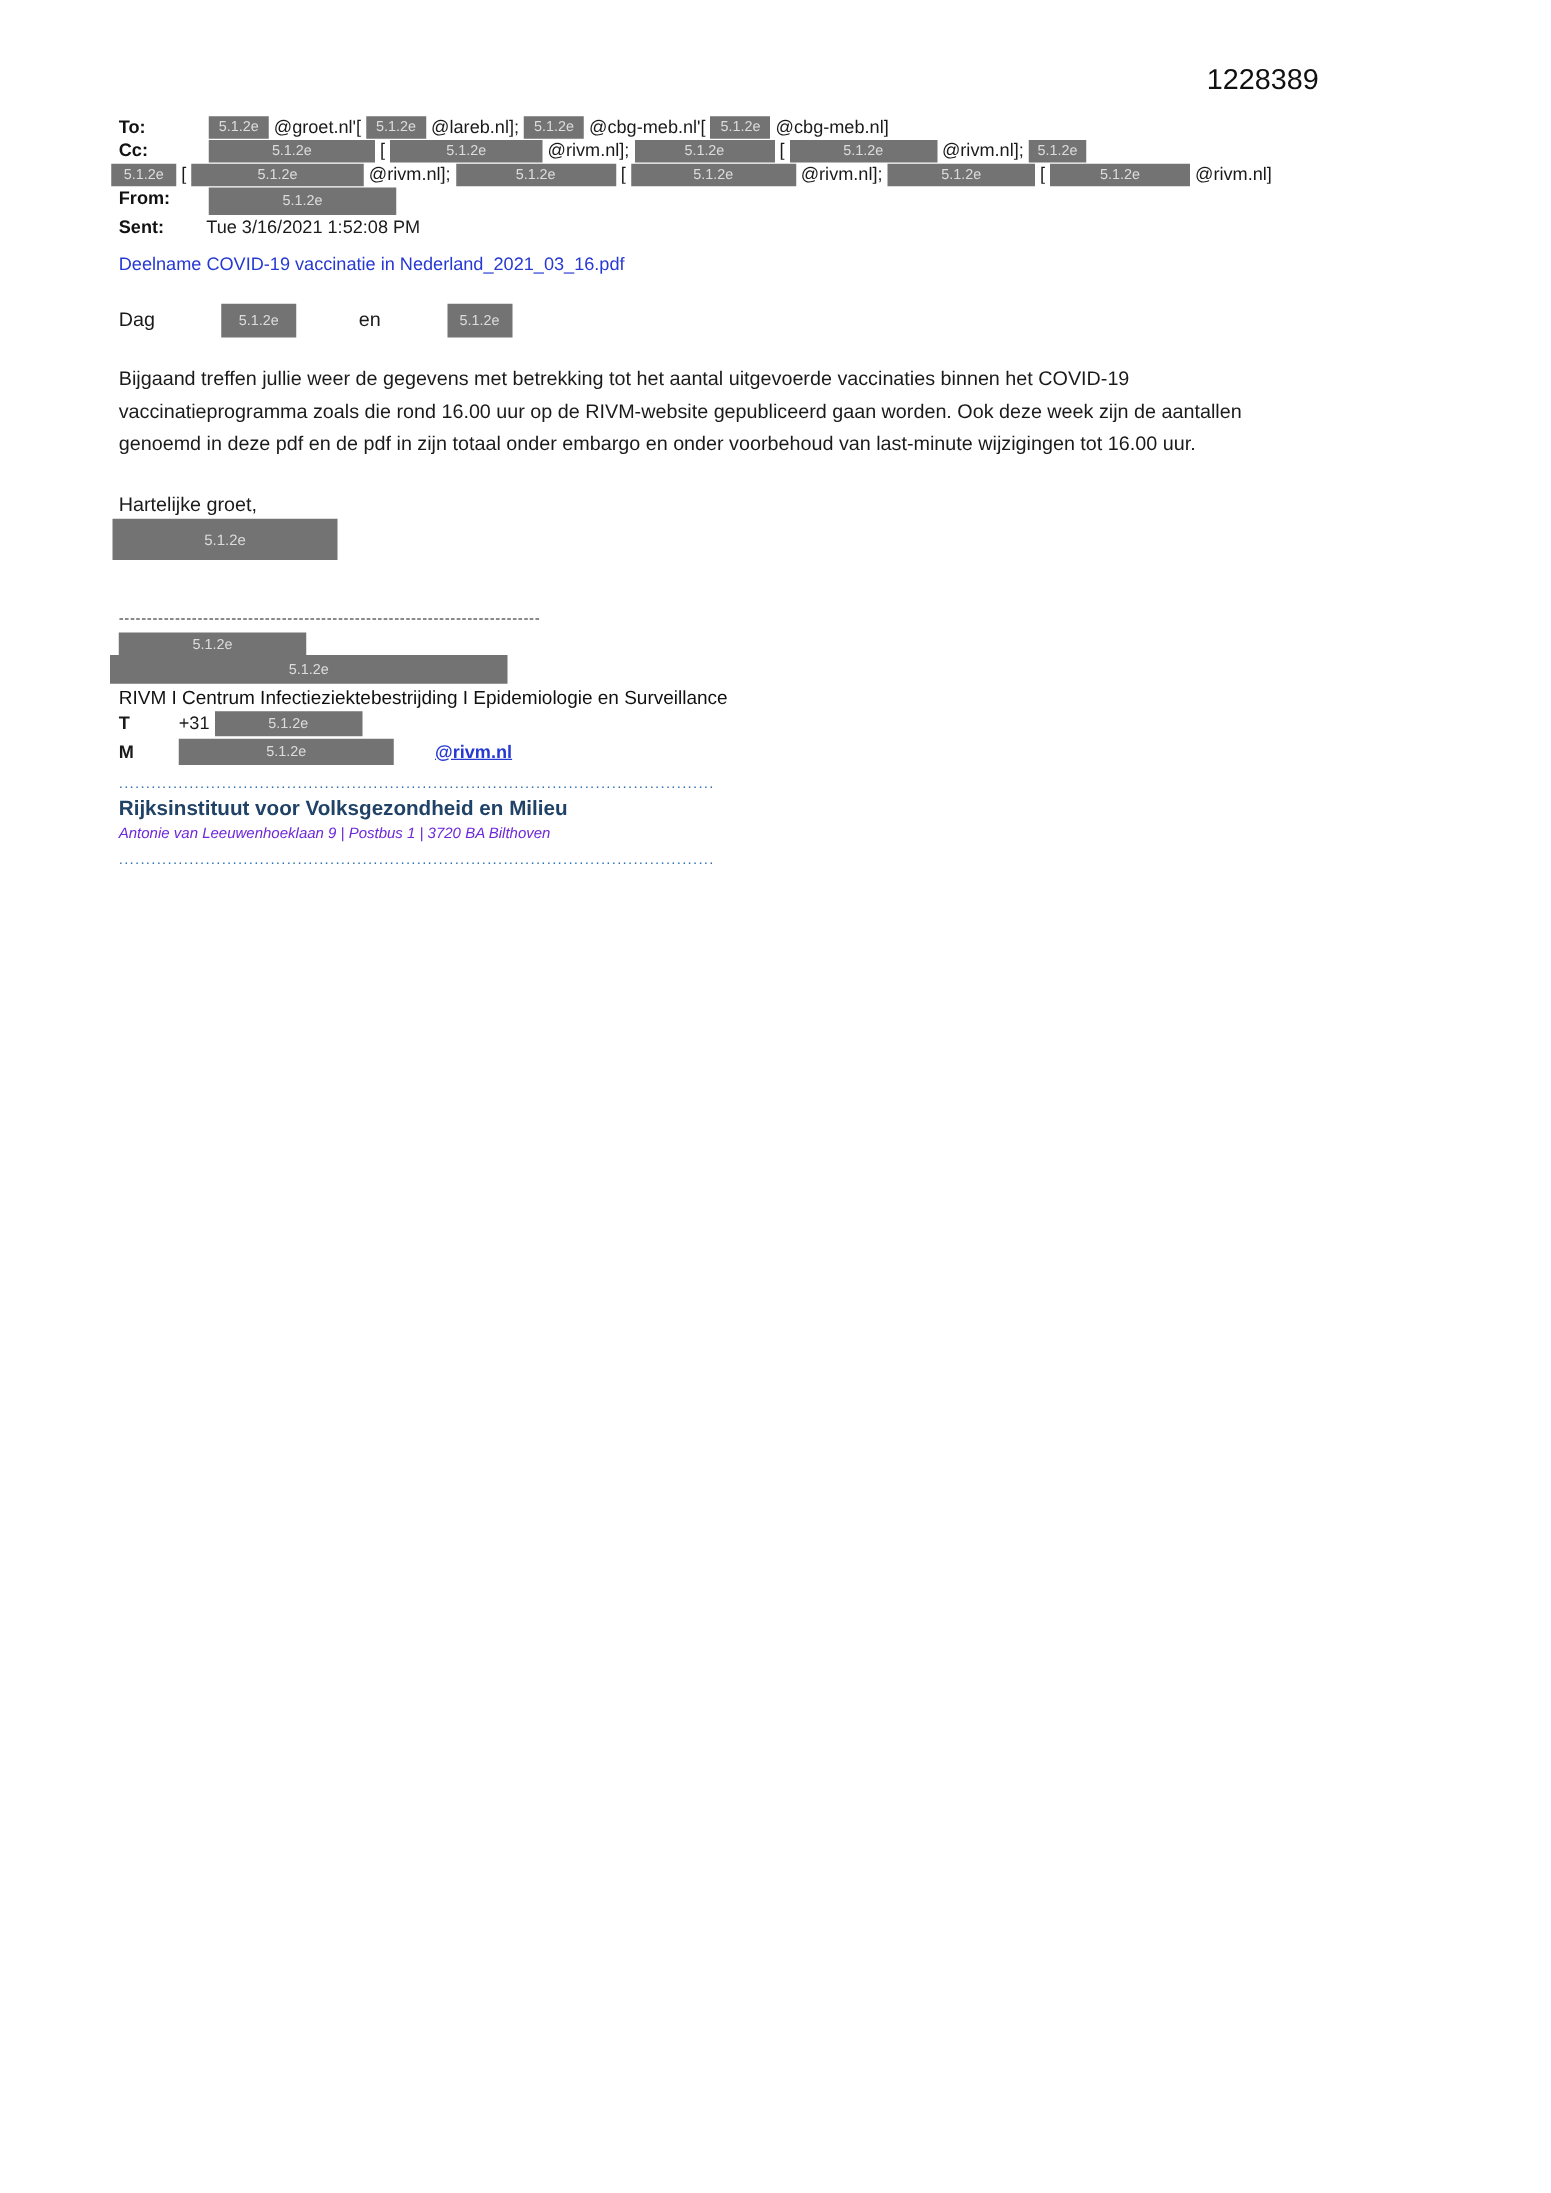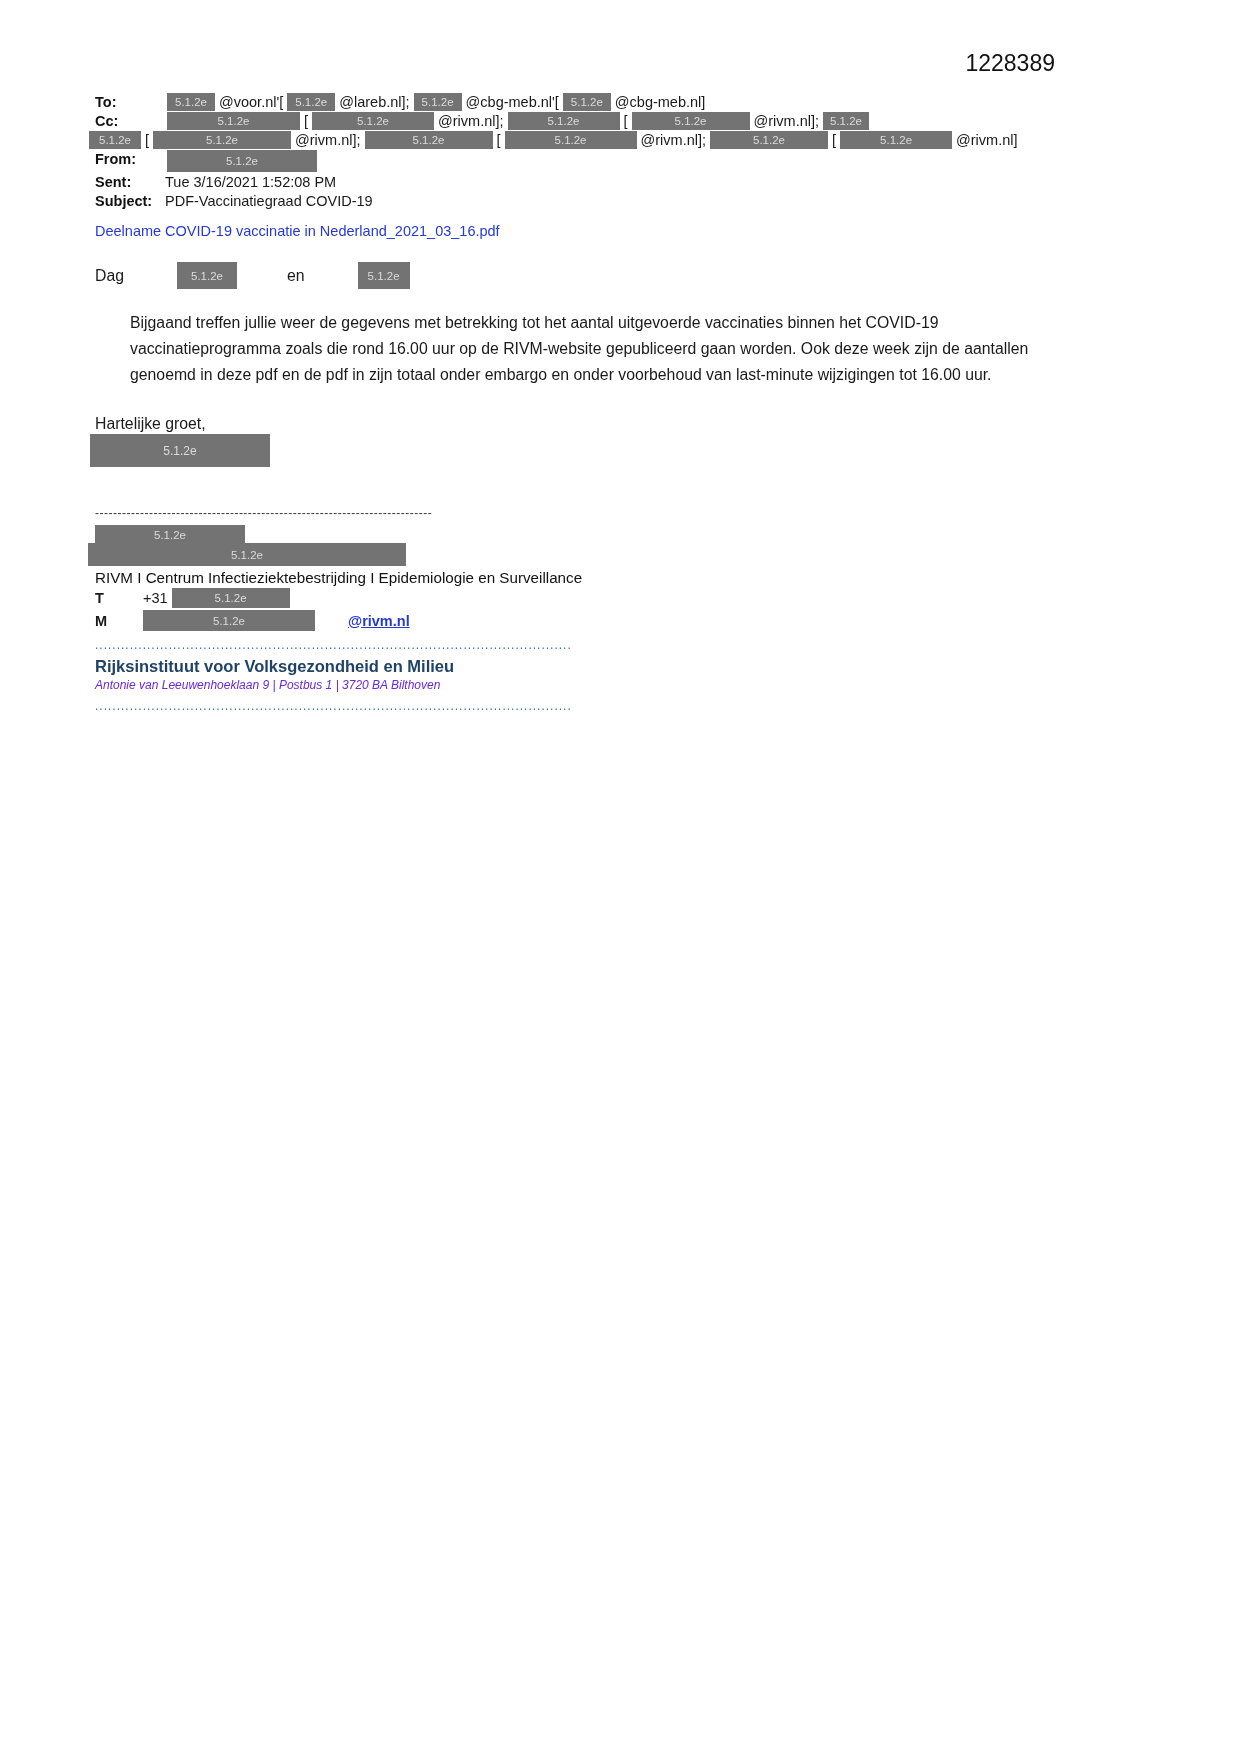--- a/index.html
+++ b/index.html
@@ -16,21 +16,21 @@
           background:#737373;color:#dcdcdc;font-size:11.5px;height:18px;
           vertical-align:middle;margin:0 2px;flex:0 0 auto;}
   .cc-cont{margin-left:-8px;}
   .received-indent{margin-left:72px;}
   .plain-value{color:#1a1a1a;}
   .attachment{display:inline-block;margin-top:12px;font-size:14.5px;color:#2639d2;
               cursor:pointer;}
   
   .greeting{margin-top:22px;display:flex;align-items:center;font-size:15.8px;gap:48px;}
   .greeting .seg-text{margin:0 3px 0 0;}
-  .paragraph{margin-top:21px;width:918px;font-size:15.8px;line-height:26px;color:#1a1a1a;margin-left:35px;}
+  .paragraph{margin-top:21px;width:918px;font-size:15.8px;line-height:26px;color:#1a1a1a;}
   .closing{margin-top:27px;font-size:15.8px;}
   .closing-box{width:180px;height:33px;margin-left:-5px;margin-top:1px;font-size:12px;}
   .block-redact{display:flex;align-items:center;justify-content:center;
                 background:#737373;color:#dcdcdc;}
   
   .dashed-sep{margin-top:39px;font-size:12px;letter-spacing:.5px;color:#3a3a3a;white-space:nowrap;}
   .sig-box-1{width:150px;height:19px;margin-top:5px;font-size:11.5px;}
   .sig-box-2{width:318px;height:23px;margin-left:-7px;margin-top:-1px;font-size:11.5px;}
   .org-line{margin-top:3px;font-size:15.2px;color:#111;}
   .contact-row{display:flex;align-items:center;margin-top:2px;font-size:14.5px;line-height:20px;}
@@ -49,21 +49,21 @@
 <div class="page">
   <div class="page-number">1228389</div>
 
   <div class="content">
 
     
     <div class="hrow">
       <span class="hlabel">To:</span>
       <span class="hsegs">
           <span class="redact" style="width: 48px;">5.1.2e</span>
-          <span class="seg-text">@voor.nl'[</span>
+          <span class="seg-text">@groet.nl'[</span>
           <span class="redact" style="width: 48px;">5.1.2e</span>
           <span class="seg-text">@lareb.nl];</span>
           <span class="redact" style="width: 48px;">5.1.2e</span>
           <span class="seg-text">@cbg-meb.nl'[</span>
           <span class="redact" style="width: 48px;">5.1.2e</span>
           <span class="seg-text">@cbg-meb.nl]</span>
         </span>
     </div>
     <div class="hrow">
       <span class="hlabel">Cc:</span>
@@ -98,24 +98,20 @@
     <div class="hrow">
       <span class="hlabel">From:</span>
       <span class="hsegs">
           <span class="redact" style="width: 150px; height: 22px;">5.1.2e</span>
         </span>
     </div>
     <div class="hrow">
       <span class="hlabel">Sent:</span>
       <span class="plain-value">Tue 3/16/2021 1:52:08 PM</span>
     </div>
-    <div class="hrow">
-      <span class="hlabel">Subject:</span>
-      <span class="plain-value">PDF-Vaccinatiegraad COVID-19</span>
-    </div>
     <a class="attachment">Deelname COVID-19 vaccinatie in Nederland_2021_03_16.pdf</a>
 
     
     <div class="greeting">
         <span class="seg-text">Dag</span>
         <span class="redact" style="width: 60px; height: 27px;">5.1.2e</span>
         <span class="seg-text">en</span>
         <span class="redact" style="width: 52px; height: 27px;">5.1.2e</span>
       </div>
     <div class="paragraph">Bijgaand treffen jullie weer de gegevens met betrekking tot het aantal uitgevoerde vaccinaties binnen het COVID-19 vaccinatieprogramma zoals die rond 16.00 uur op de RIVM-website gepubliceerd gaan worden. Ook deze week zijn de aantallen genoemd in deze pdf en de pdf in zijn totaal onder embargo en onder voorbehoud van last-minute wijzigingen tot 16.00 uur.</div>

